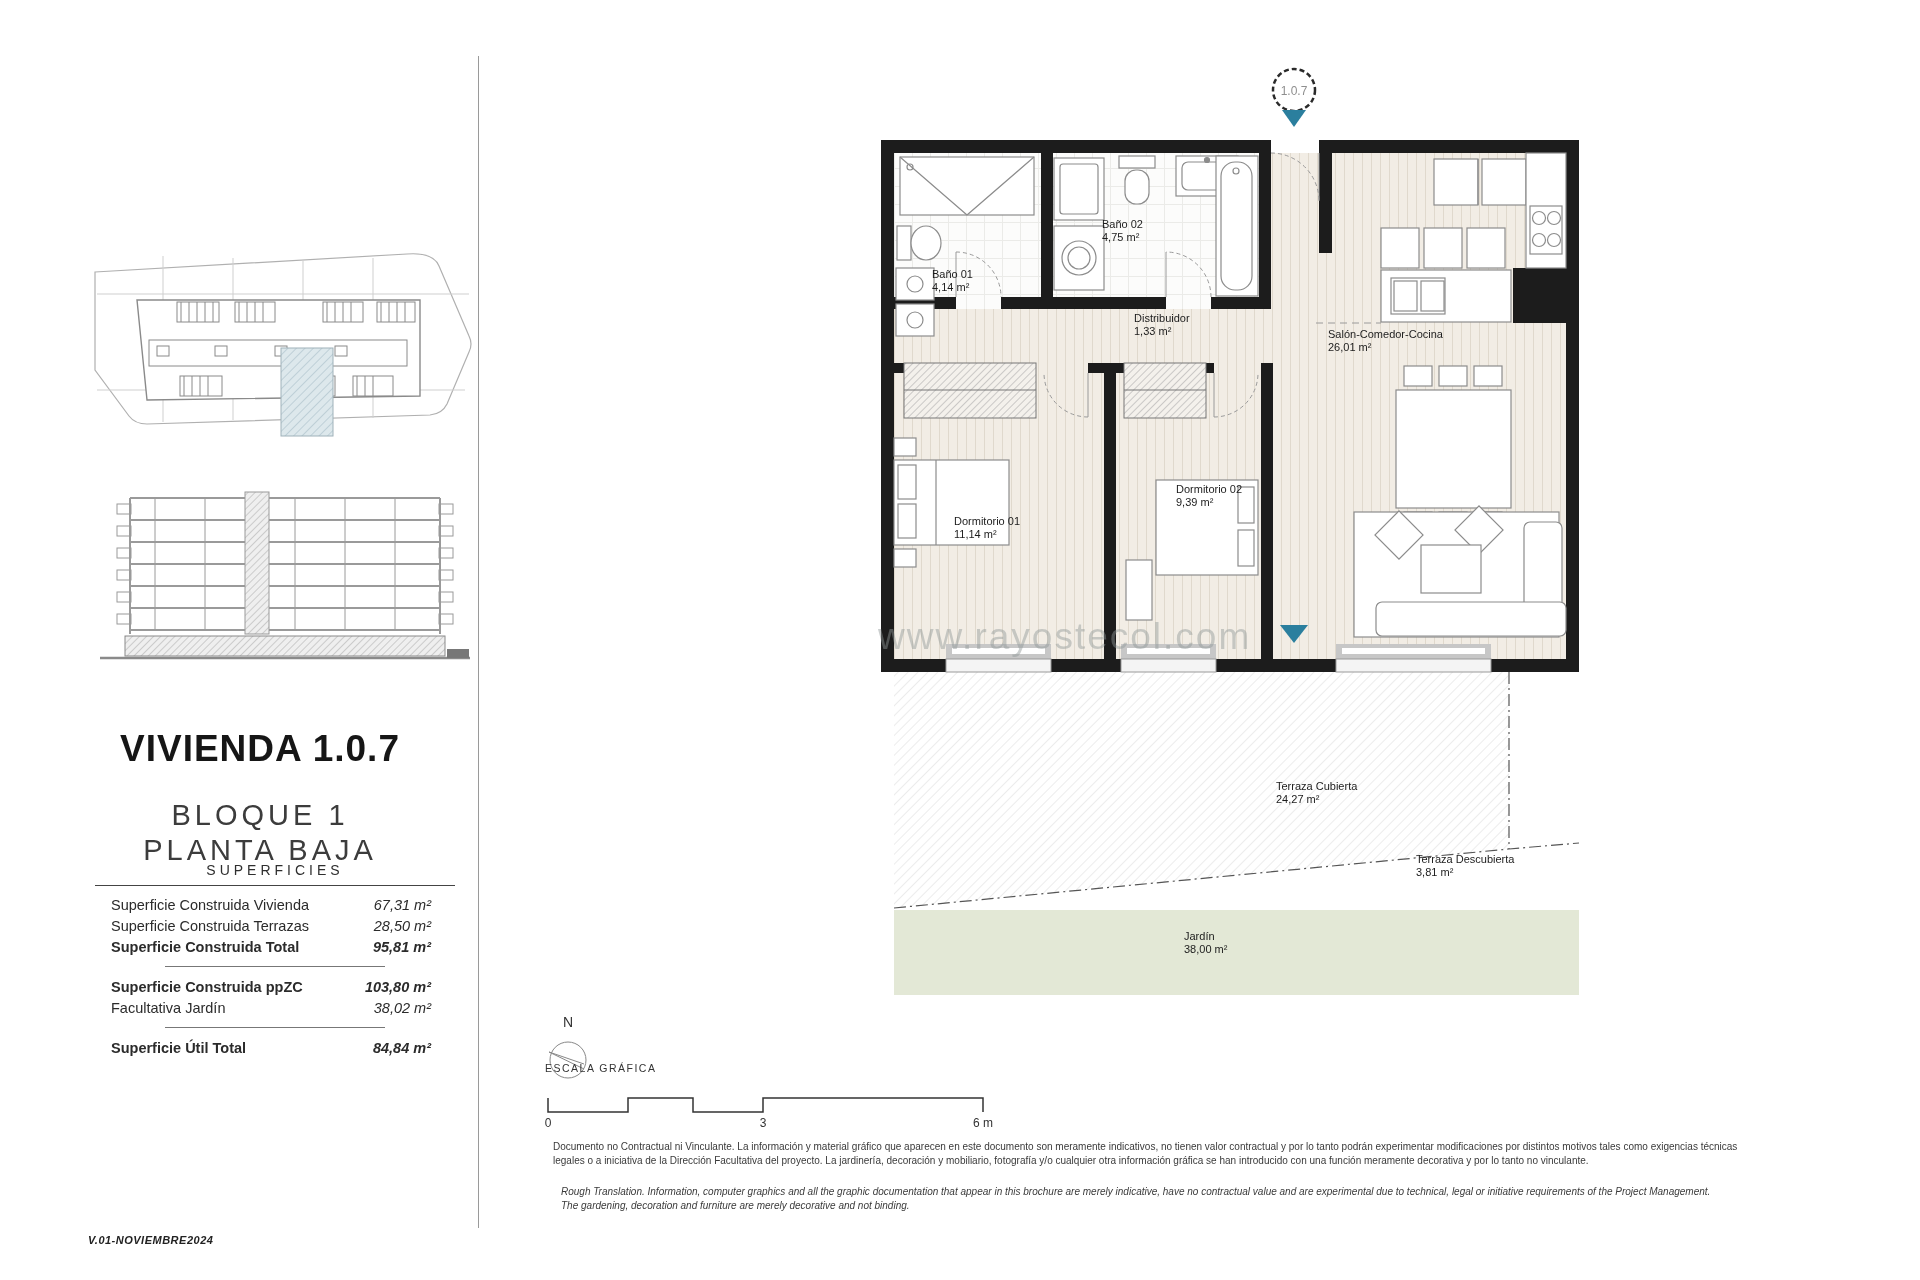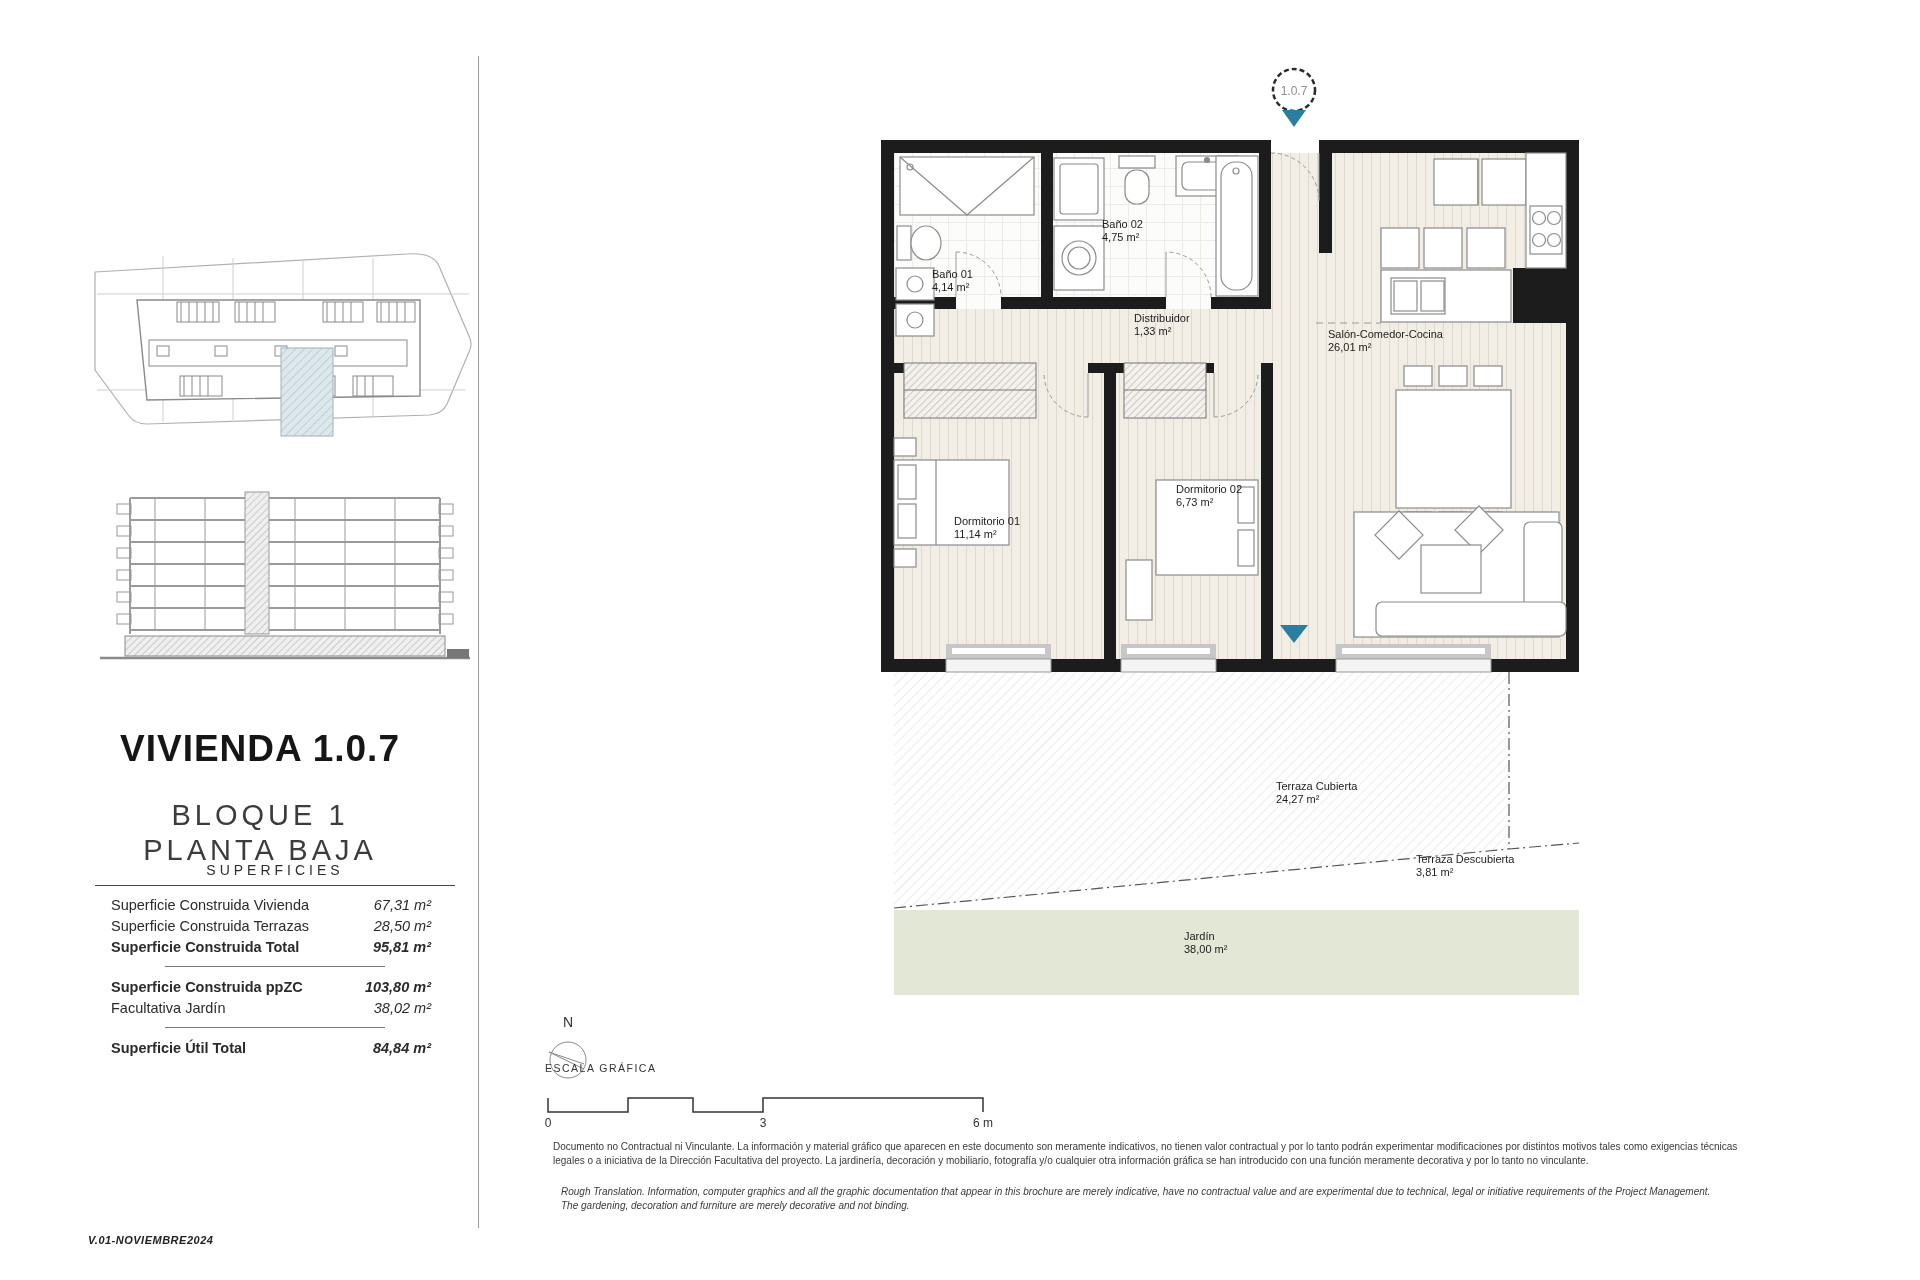--- a/index.html
+++ b/index.html
@@ -348,35 +348,36 @@
     <div class="room-label" style="left:452px;top:268px;">
       <span class="nm">Salón-Comedor-Cocina</span>
       <span class="ar">26,01 m²</span>
     </div>
     <div class="room-label" style="left:78px;top:455px;">
       <span class="nm">Dormitorio 01</span>
       <span class="ar">11,14 m²</span>
     </div>
     <div class="room-label" style="left:300px;top:423px;">
       <span class="nm">Dormitorio 02</span>
-      <span class="ar">6,73 m²</span>
+      <span class="ar">9,39 m²</span>
     </div>
     <div class="room-label" style="left:400px;top:720px;">
       <span class="nm">Terraza Cubierta</span>
       <span class="ar">24,27 m²</span>
     </div>
     <div class="room-label" style="left:540px;top:793px;">
       <span class="nm">Terraza Descubierta</span>
       <span class="ar">3,81 m²</span>
     </div>
     <div class="room-label" style="left:308px;top:870px;">
       <span class="nm">Jardín</span>
       <span class="ar">38,00 m²</span>
     </div>
 
+    <div class="watermark">www.rayostecol.com</div>
   </div>
 
   <svg class="north" width="70" height="75" viewBox="0 0 70 75">
     <text x="30" y="15" text-anchor="middle" font-size="14" fill="#333">N</text>
     <circle cx="30" cy="48" r="18" fill="none" stroke="#888" stroke-width="1"></circle>
     <path d="M46,57 L11,40 M46,52 L11,40" stroke="#888" stroke-width="1" fill="none"></path>
   </svg>
 
   <div class="escala-label">ESCALA GRÁFICA</div>
 

